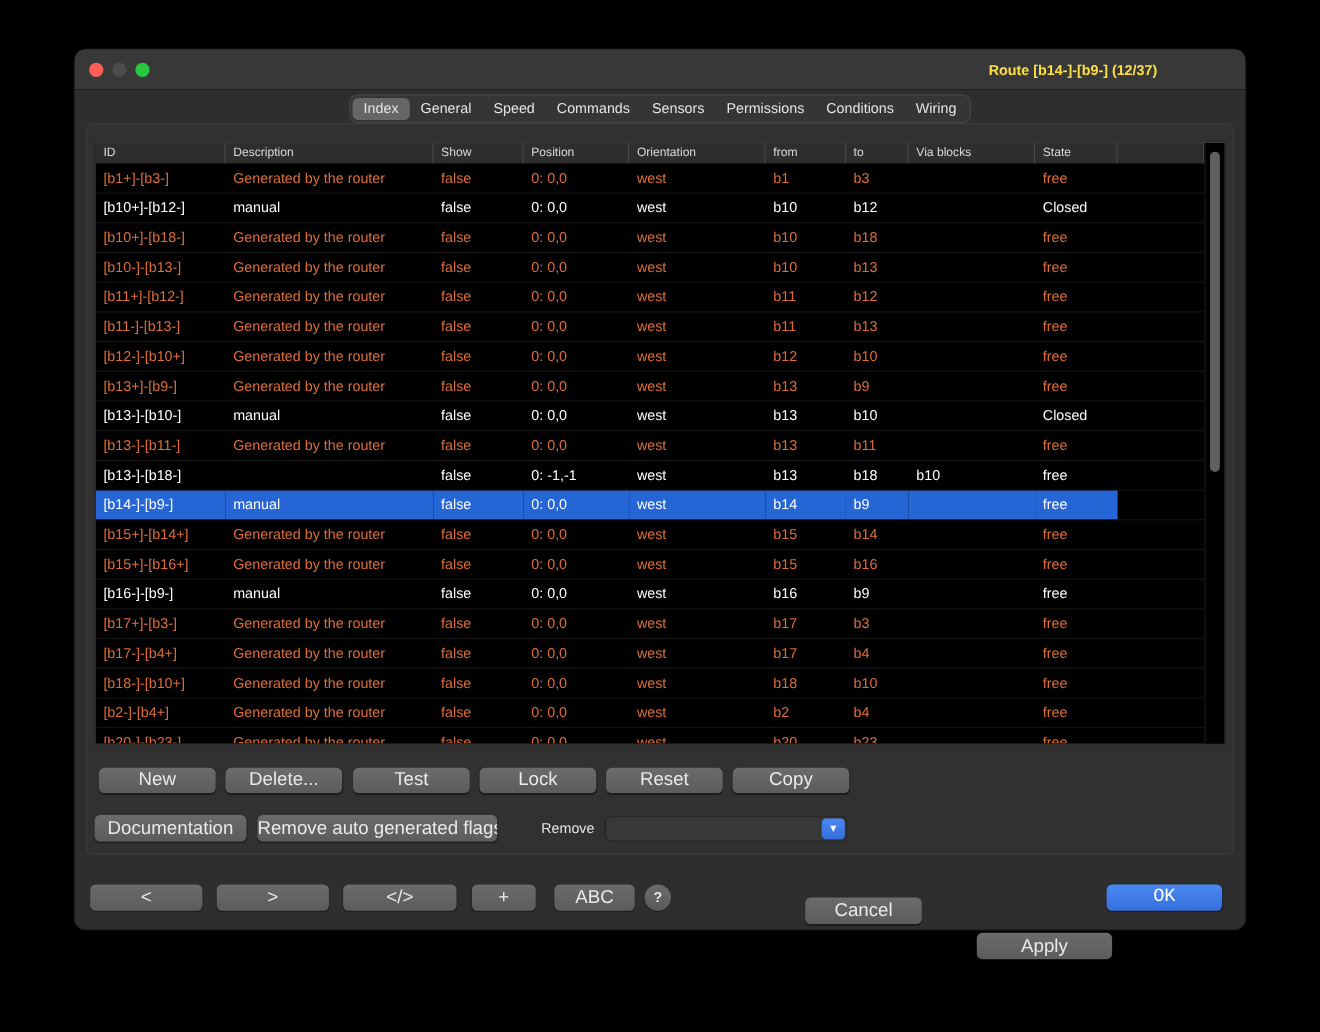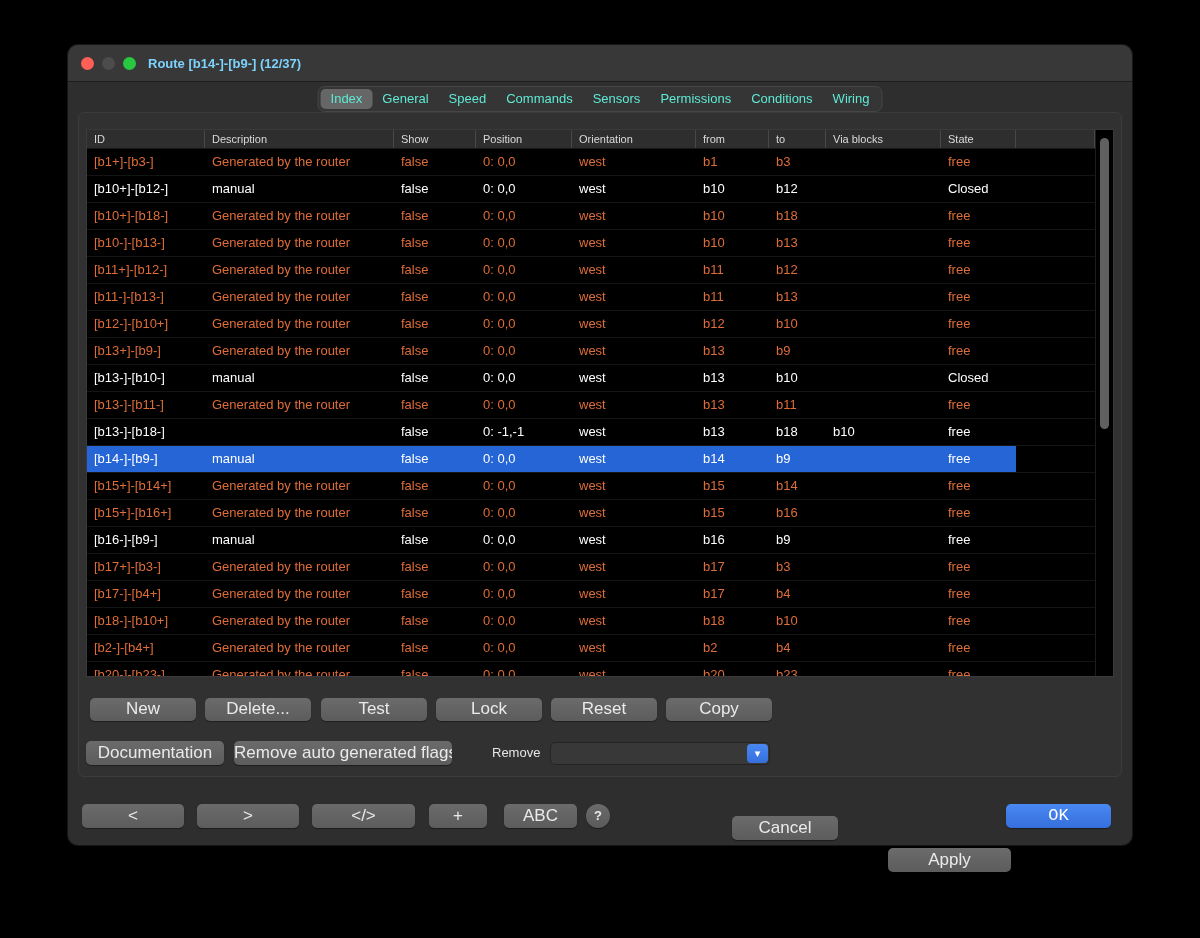--- a/index.html
+++ b/index.html
@@ -22,34 +22,34 @@
     position: absolute; left: 0; top: 0; right: 0; height: 37px;
     background: #383838; border-bottom: 1px solid #1d1d1d;
     border-radius: 10px 10px 0 0;
   }
   .tl { position: absolute; top: 12px; width: 13px; height: 13px; border-radius: 50%; }
   #tl-close { left: 13px; }
   #tl-min   { left: 34px; }
   #tl-zoom  { left: 55px; }
   #window-title {
     position: absolute; left: 80px; right: 80px; top: 0; height: 37px; line-height: 37px;
-    text-align: left; color: #7dd3fc; font-size: 13px; font-weight: bold;
+    text-align: right; color: #fde047; font-size: 13px; font-weight: bold;
     white-space: nowrap; overflow: hidden;
   }
 
   
   #tabstrip {
     position: absolute; top: 41px; left: 50%; transform: translateX(-50%);
     display: flex; align-items: center; height: 26px;
     background: #353535; border: 1px solid #464646; border-radius: 7px;
     padding: 0 2px; z-index: 3; white-space: nowrap;
   }
   .tab {
     padding: 0 10px; height: 20px; line-height: 20px;
-    color: #5eead4; font-size: 13px; border-radius: 5px;
+    color: #e5e5e5; font-size: 13px; border-radius: 5px;
   }
   .tab.selected { background: #666666; }
 
   
   #panel {
     position: absolute; left: 10px; top: 67px; width: 1044px; height: 665px;
     background: #313131; border: 1px solid #3c3c3c; border-radius: 6px;
   }
 
   

